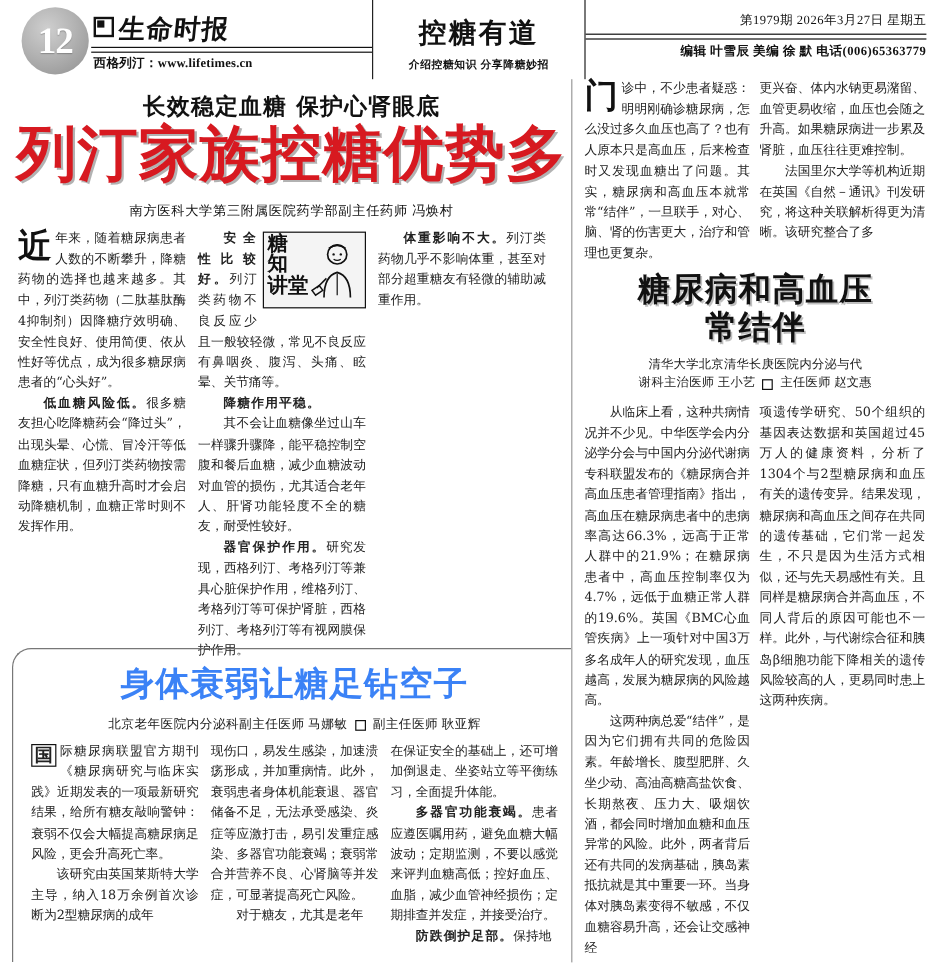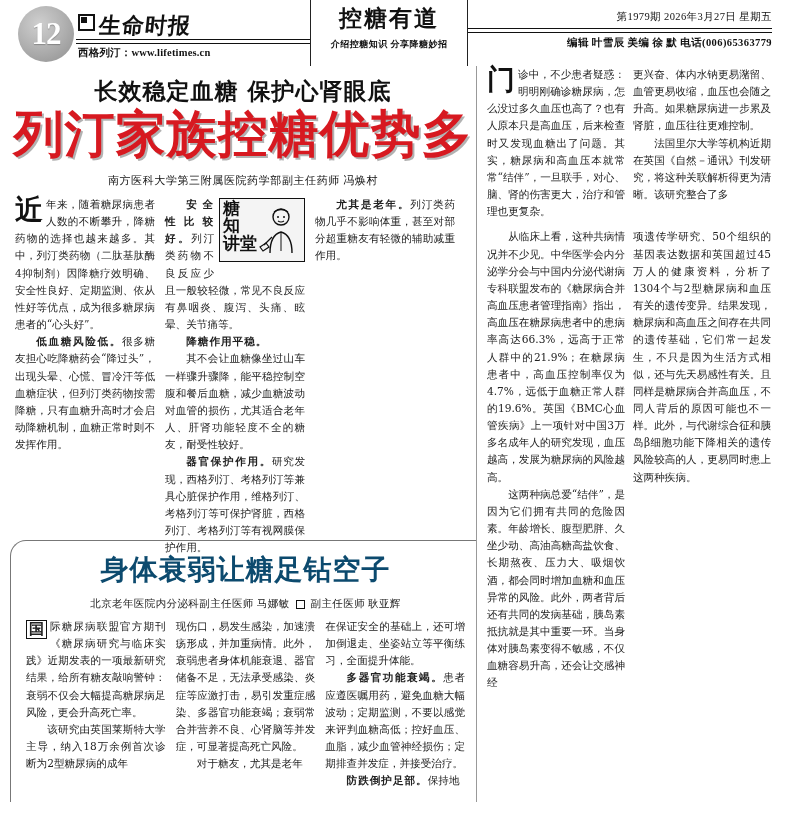--- a/index.html
+++ b/index.html
@@ -29,40 +29,40 @@
   .mh-logo-row{display:flex;align-items:flex-end;height:36px;padding-left:6px;}
   .mh-sq{width:13px;height:13px;border:2.5px solid #111;margin-right:4px;margin-bottom:5px;background:#fff;}
   .mh-sq i{display:block;width:6px;height:6px;background:#111;margin:1px 0 0 1px;}
   .mh-title{
     font-family:"DejaVu Serif",serif;font-size:22px;font-weight:bold;color:#111;
     letter-spacing:1px;transform:skewX(-6deg);line-height:1;
   }
   .mh-rule{border-top:1.6px solid #111;border-bottom:1.1px solid #111;height:2.6px;margin:3px 0 2px 4px;}
   .mh-site{font-size:10.5px;color:#111;padding-left:6px;letter-spacing:.2px;font-weight:bold;}
 
-  .mh-center{width:158px;text-align:center;border-left:1.4px solid #222;border-right:1.4px solid #222;
-    box-sizing:border-box;display:flex;flex-direction:column;justify-content:flex-start;padding-top:6px;}
+  .mh-center{width:178px;text-align:center;border-left:1.4px solid #222;border-right:1.4px solid #222;
+    box-sizing:border-box;display:flex;flex-direction:column;justify-content:flex-start;padding-top:16px;}
   .mh-col-title{font-size:23px;font-weight:bold;letter-spacing:2px;color:#111;line-height:1.1;
     font-family:"DejaVu Sans","Liberation Sans",sans-serif;}
   .mh-col-sub{font-size:9px;color:#111;margin-top:7px;letter-spacing:.5px;font-weight:bold;}
 
   .mh-right{flex:1;text-align:right;padding-right:4px;box-sizing:border-box;}
   .mh-issue{font-size:10.5px;color:#111;padding-top:10px;letter-spacing:.4px;font-weight:normal;}
   .mh-rule2{border-top:1.6px solid #111;border-bottom:1.1px solid #111;height:2.6px;margin:4px 0 3px 0;}
   .mh-credits{font-size:10.5px;color:#111;letter-spacing:.4px;font-weight:bold;}
 
   
   .content{position:relative;display:flex;height:736px;}
   .left-block{width:466px;position:relative;}
   .right-block{width:300px;position:relative;padding-left:6px;box-sizing:border-box;
     border-left:1px solid #999;}
 
   
   .a1-head{text-align:center;padding-top:10px;}
-  .a1-kicker{font-size:23px;font-weight:bold;letter-spacing:1px;color:#111;
+  .a1-kicker{font-size:19px;font-weight:bold;letter-spacing:1px;color:#111;
     font-family:"DejaVu Sans","Liberation Sans",sans-serif;}
   .a1-title{
     font-size:50px;font-weight:bold;color:#d71920;letter-spacing:1px;line-height:1.06;
     margin-top:4px;font-family:Liberation Mono, monospace;
     text-shadow:2px 2px 0 rgba(0,0,0,.30);
   }
   .a1-byline{font-size:11px;color:#111;margin-top:9px;letter-spacing:.6px;}
 
   
   .a1-cols{display:flex;margin-top:8px;height:330px;}
@@ -82,21 +82,21 @@
     border:1.5px solid #111;background:#f4f4f4;position:relative;overflow:hidden;
   }
   .tz-text{position:absolute;left:3px;top:1px;font-size:17px;font-weight:bold;line-height:1.02;
     color:#111;font-family:"DejaVu Sans","Liberation Sans",sans-serif;z-index:2;}
   .tz-art{position:absolute;right:2px;top:4px;width:48px;height:54px;}
 
   
   .a3{position:absolute;left:0;bottom:0;width:466px;height:262px;
      border-left:1.3px solid #777;border-top:1.3px solid #777;
      border-top-left-radius:16px;box-sizing:border-box;padding:10px 6px 0 10px;}
-  .a3-title{text-align:center;font-size:28px;font-weight:bold;color:#0c4a6e;letter-spacing:1px;
+  .a3-title{text-align:center;font-size:28px;font-weight:bold;color:#3b82f6;letter-spacing:1px;
     font-family:"DejaVu Sans","Liberation Sans",sans-serif;}
   .a3-byline{text-align:center;font-size:10.5px;margin-top:8px;letter-spacing:.4px;}
   .a3-cols{display:flex;margin-top:7px;}
   .a3col{width:150px;padding:0 5px;box-sizing:border-box;}
   .boxcap{display:inline-block;border:1.4px solid #111;padding:0 2px;font-size:15px;font-weight:bold;
     line-height:1.1;float:left;margin:2px 3px 0 0;font-family:"DejaVu Serif",serif;}
   .sqmark{display:inline-block;width:7px;height:7px;border:1.2px solid #111;margin:0 3px;
     vertical-align:middle;}
 
   
@@ -145,21 +145,21 @@
       <div class="a1-head">
         <div class="a1-kicker">长效稳定血糖  保护心肾眼底</div>
         <div class="a1-title">列汀家族控糖优势多</div>
         <div class="a1-byline">南方医科大学第三附属医院药学部副主任药师  冯焕村</div>
       </div>
 
       <div class="a1-cols">
 
         <div class="col">
           <div class="bodytext">
-            <p class="noind"><span class="dropcap">近</span><span>年来，随着糖尿病患者人数的不断攀升，降糖药物的选择也越来越多。其中，列汀类药物（二肽基肽酶4抑制剂）因降糖疗效明确、安全性良好、定期监测、依从性好等优点，成为很多糖尿病患者的“心头好”。</span></p>
+            <p class="noind"><span class="dropcap">近</span><span>年来，随着糖尿病患者人数的不断攀升，降糖药物的选择也越来越多。其中，列汀类药物（二肽基肽酶4抑制剂）因降糖疗效明确、安全性良好、使用简便、依从性好等优点，成为很多糖尿病患者的“心头好”。</span></p>
             <p><span class="sub">低血糖风险低。</span><span>很多糖友担心吃降糖药会“降过头”，出现头晕、心慌、冒冷汗等低血糖症状，但列汀类药物按需降糖，只有血糖升高时才会启动降糖机制，血糖正常时则不发挥作用。</span></p>
           </div>
         </div>
 
         <div class="col">
           <div class="bodytext">
             <div class="tangzhi">
               <div class="tz-text">
                 <div>糖</div>
                 <div>知</div>
@@ -179,21 +179,21 @@
             </div>
             <p><span class="sub">安全性比较好。</span><span>列汀类药物不良反应少且一般较轻微，常见不良反应有鼻咽炎、腹泻、头痛、眩晕、关节痛等。</span></p>
             <p><span class="sub">降糖作用平稳。</span></p>
             <p><span>其不会让血糖像坐过山车一样骤升骤降，能平稳控制空腹和餐后血糖，减少血糖波动对血管的损伤，尤其适合老年人、肝肾功能轻度不全的糖友，耐受性较好。</span></p>
             <p><span class="sub">器官保护作用。</span><span>研究发现，西格列汀、考格列汀等兼具心脏保护作用，维格列汀、考格列汀等可保护肾脏，西格列汀、考格列汀等有视网膜保护作用。</span></p>
           </div>
         </div>
 
         <div class="col">
           <div class="bodytext">
-            <p><span class="sub">尤其是老年。</span><span>列汀类药物几乎不影响体重，甚至对部分超重糖友有轻微的辅助减重作用。</span></p>
+            <p><span class="sub">体重影响不大。</span><span>列汀类药物几乎不影响体重，甚至对部分超重糖友有轻微的辅助减重作用。</span></p>
           </div>
         </div>
 
       </div>
 
       <div class="a3">
         <div class="a3-title">身体衰弱让糖足钻空子</div>
         <div class="a3-byline">
           <span>北京老年医院内分泌科副主任医师  马娜敏</span>
           <span class="sqmark"></span>
@@ -233,20 +233,34 @@
           </div>
         </div>
         <div class="rcol">
           <div class="bodytext">
             <p class="noind"><span>更兴奋、体内水钠更易潴留、血管更易收缩，血压也会随之升高。如果糖尿病进一步累及肾脏，血压往往更难控制。</span></p>
             <p><span>法国里尔大学等机构近期在英国《自然－通讯》刊发研究，将这种关联解析得更为清晰。该研究整合了多</span></p>
           </div>
         </div>
       </div>
 
+      <div style="margin-top:6px;">
+        <div class="a2-title">
+          <div>糖尿病和高血压</div>
+          <div>常结伴</div>
+        </div>
+        <div class="a2-byline">
+          <div>清华大学北京清华长庚医院内分泌与代</div>
+          <div>
+            <span>谢科主治医师  王小艺</span>
+            <span class="sqmark"></span>
+            <span>主任医师  赵文惠</span>
+          </div>
+        </div>
+      </div>
 
       <div class="r-cols" style="margin-top:8px;">
         <div class="rcol">
           <div class="bodytext">
             <p><span>从临床上看，这种共病情况并不少见。中华医学会内分泌学分会与中国内分泌代谢病专科联盟发布的《糖尿病合并高血压患者管理指南》指出，高血压在糖尿病患者中的患病率高达66.3%，远高于正常人群中的21.9%；在糖尿病患者中，高血压控制率仅为4.7%，远低于血糖正常人群的19.6%。英国《BMC心血管疾病》上一项针对中国3万多名成年人的研究发现，血压越高，发展为糖尿病的风险越高。</span></p>
             <p><span>这两种病总爱“结伴”，是因为它们拥有共同的危险因素。年龄增长、腹型肥胖、久坐少动、高油高糖高盐饮食、长期熬夜、压力大、吸烟饮酒，都会同时增加血糖和血压异常的风险。此外，两者背后还有共同的发病基础，胰岛素抵抗就是其中重要一环。当身体对胰岛素变得不敏感，不仅血糖容易升高，还会让交感神经</span></p>
           </div>
         </div>
         <div class="rcol">
           <div class="bodytext">

